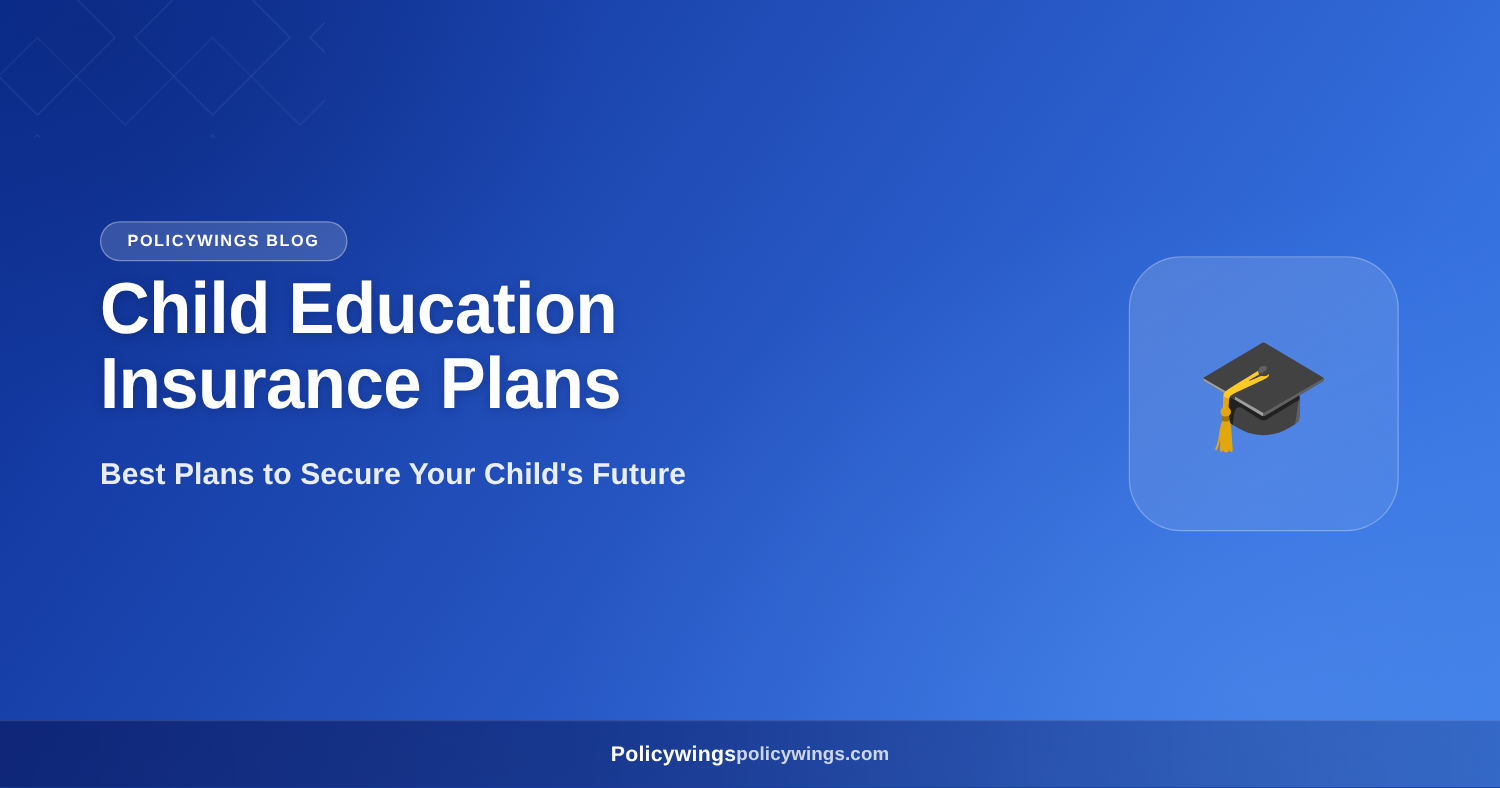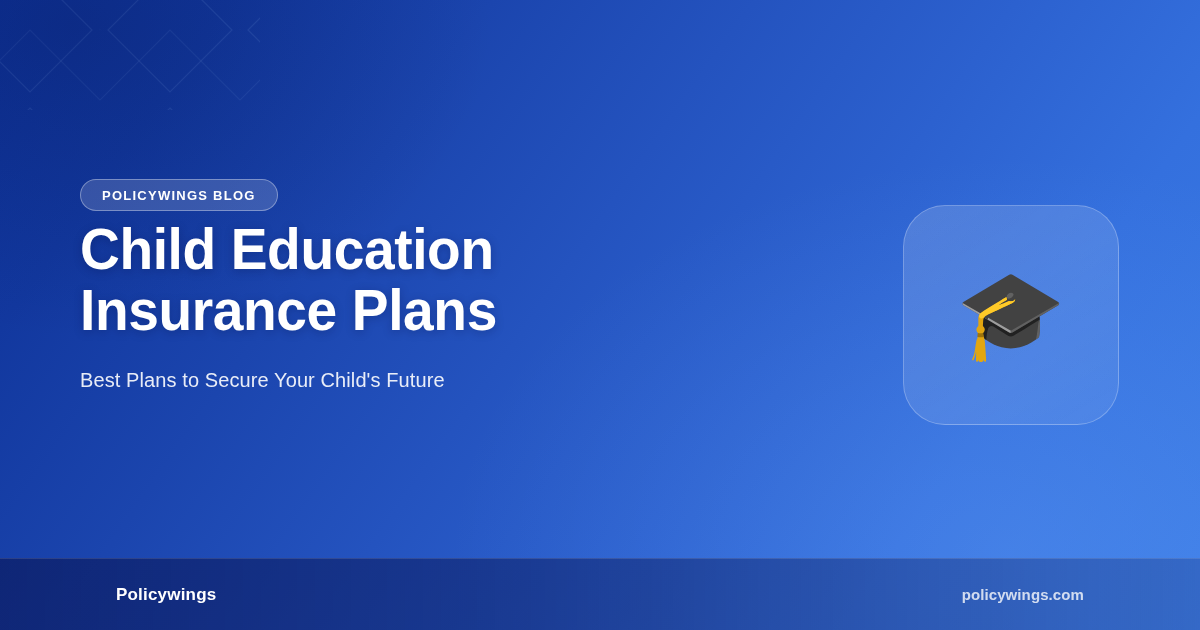--- a/index.html
+++ b/index.html
@@ -88,22 +88,22 @@
     letter-spacing:-0.4px;
     max-width:680px;
     text-shadow:0 2px 10px rgba(3,18,70,0.28);
     transform:scaleX(0.95);
     transform-origin:left center;
   }
 
   .subtitle {
     margin-top:26px;
     color:rgba(255,255,255,0.90);
-    font-size:20px;
-    font-weight:normal;
+    font-size:24px;
+    font-weight:bold;
     line-height:1.3;
     letter-spacing:0.1px;
   }
 
   
   #icon-card {
     position:absolute;
     left:903px;
     top:205px;
     width:216px;
@@ -122,24 +122,24 @@
     line-height:1;
     user-select:none;
   }
 
   
   #footer {
     position:absolute;
     left:0;
     right:0;
     bottom:0;
-    height:72px;
+    height:54px;
     display:flex;
     align-items:center;
-    justify-content:space-between;
+    justify-content:center;
     padding:0 116px;
     background:linear-gradient(90deg,
         rgba(9,22,88,0.62) 0%,
         rgba(9,24,92,0.50) 45%,
         rgba(10,30,100,0.26) 100%);
     border-top:1px solid rgba(255,255,255,0.12);
     z-index:4;
   }
 
   #footer .brand {

